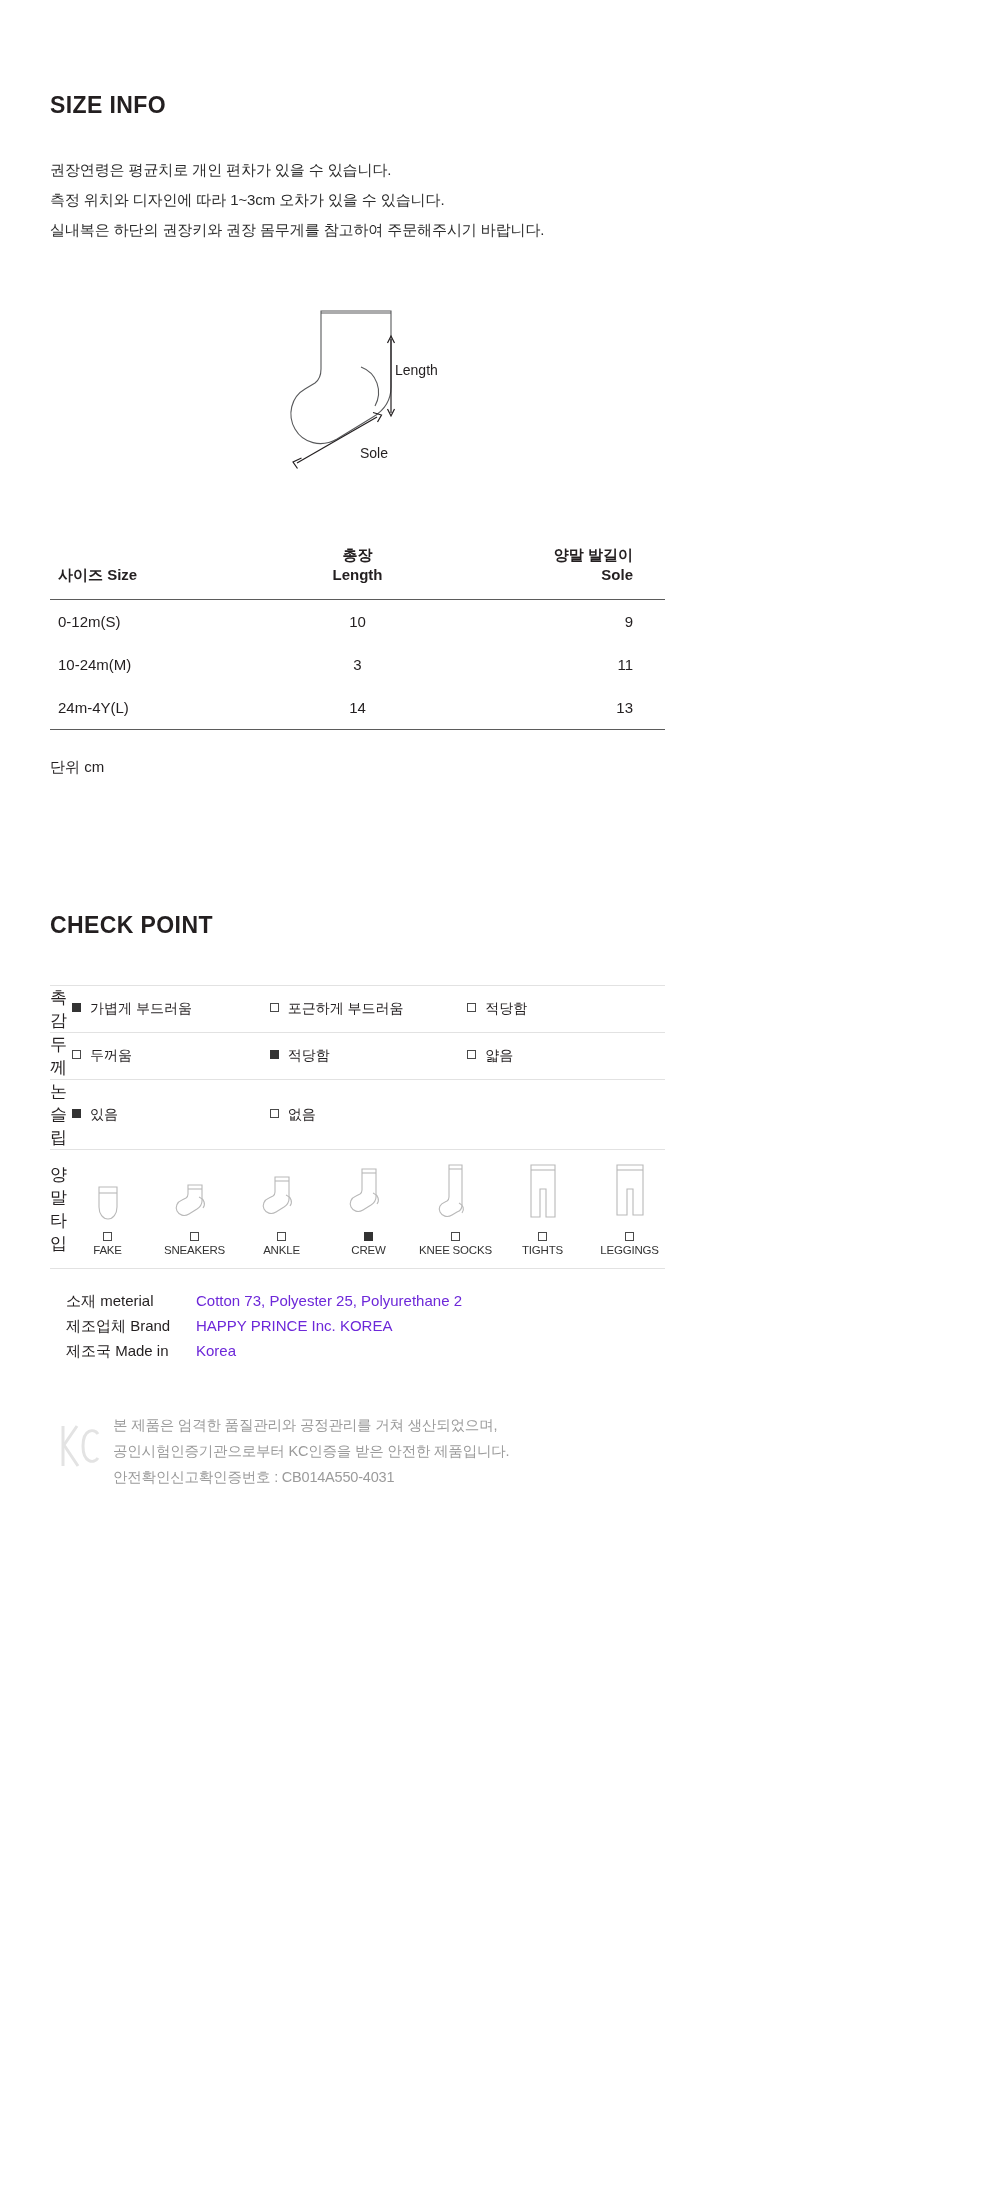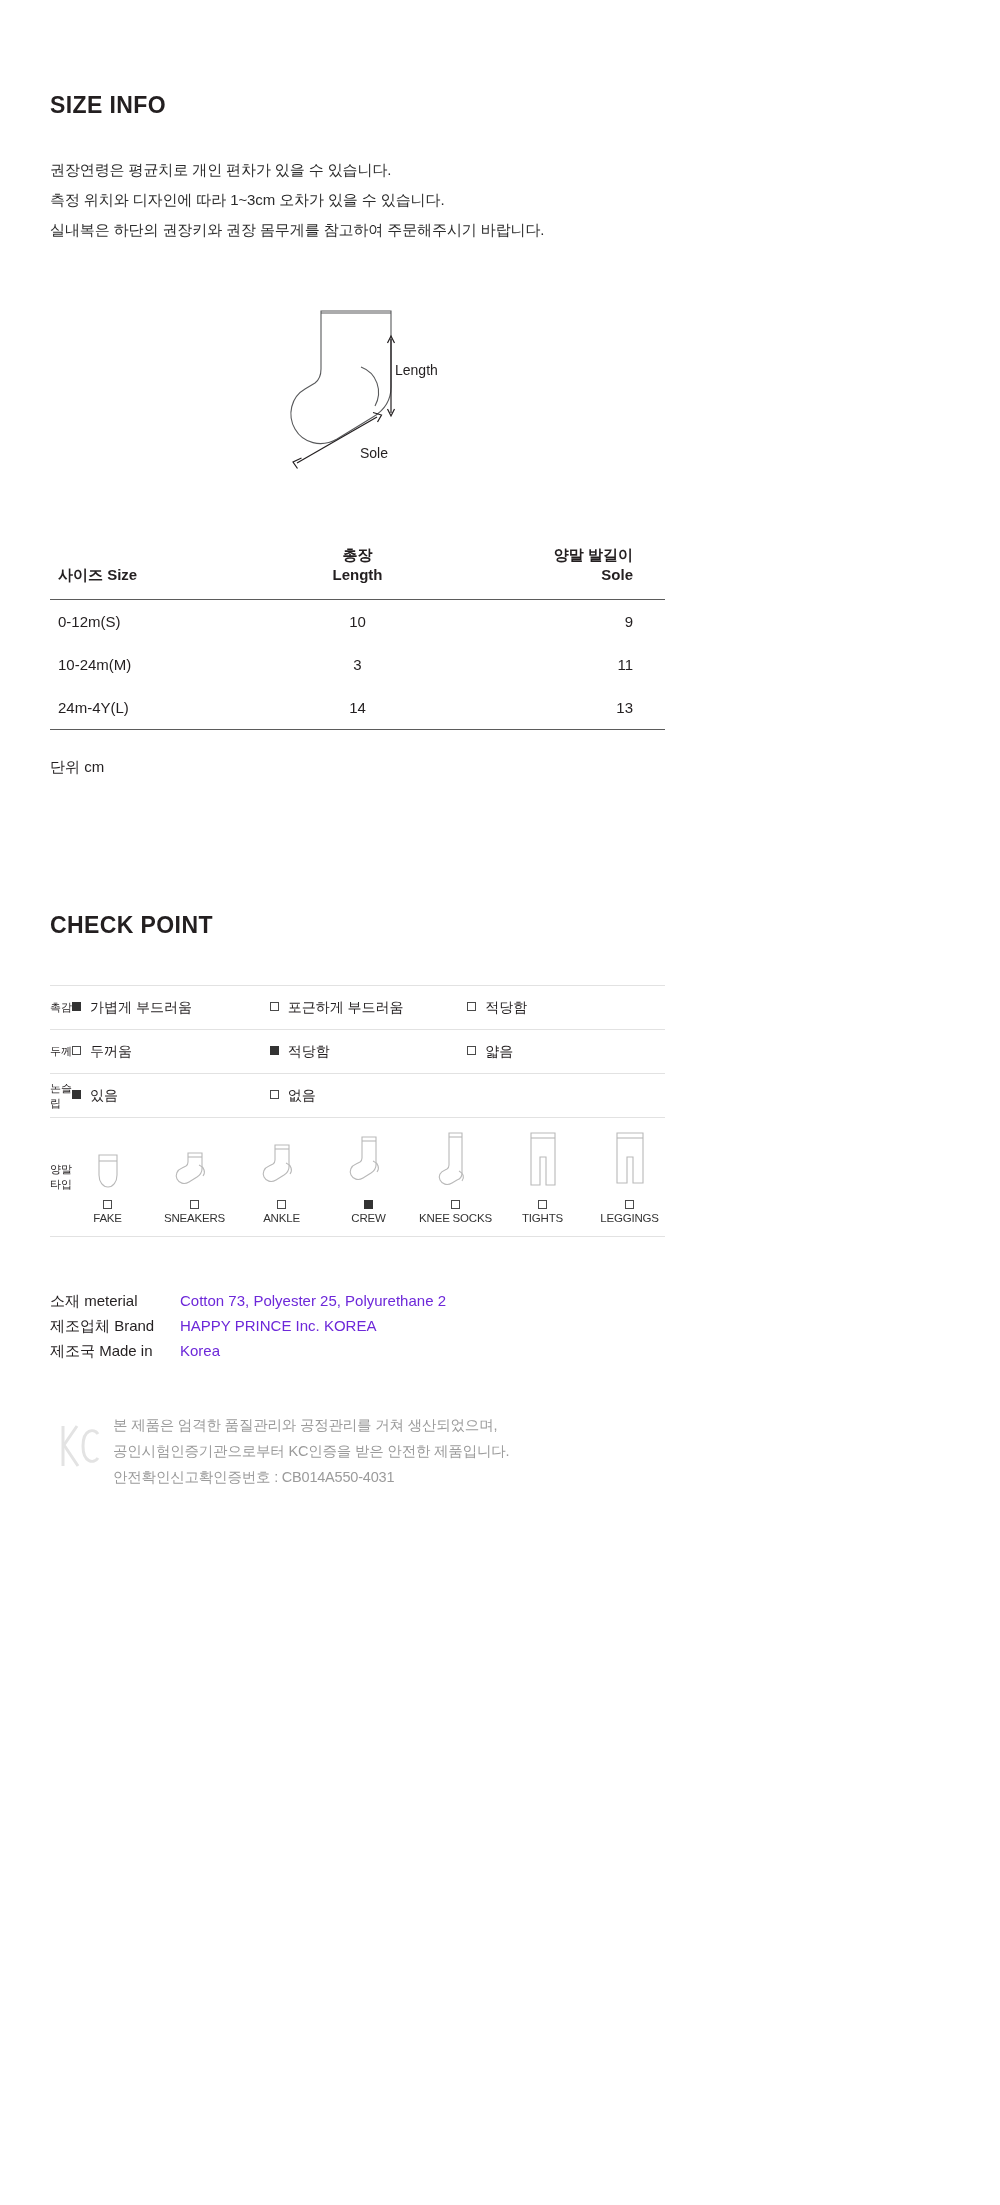--- a/index.html
+++ b/index.html
@@ -108,21 +108,21 @@
   .cp-table tr { border-bottom: 1px solid #e2e2e2; }
   .cp-table tr:first-child { border-top: 1px solid #e2e2e2; }
   .cp-table td {
     padding: 0;
     height: 43px;
     vertical-align: middle;
     color: #231f20;
   }
   .cp-label {
     width: 112px;
-    font-size: 11px;
+    font-size: 17px;
     font-weight: normal;
   }
   .cp-opt {
     width: 168px;
     font-size: 14px;
     white-space: nowrap;
   }
   .box {
     display: inline-block;
     width: 9px;
@@ -164,21 +164,21 @@
     font-size: 11.5px;
     color: #333333;
     letter-spacing: -0.2px;
     white-space: nowrap;
   }
   .type-name.wide { margin-left: -8px; margin-right: -8px; }
 
   
   .matinfo {
     position: absolute;
-    left: 50px;
+    left: 66px;
     top: 1288px;
     font-size: 15px;
     line-height: 25px;
   }
   .matinfo .row { display: flex; }
   .matinfo .k { width: 130px; color: #231f20; }
   .matinfo .v { color: #6d28d9; }
 
   
   .kc {

